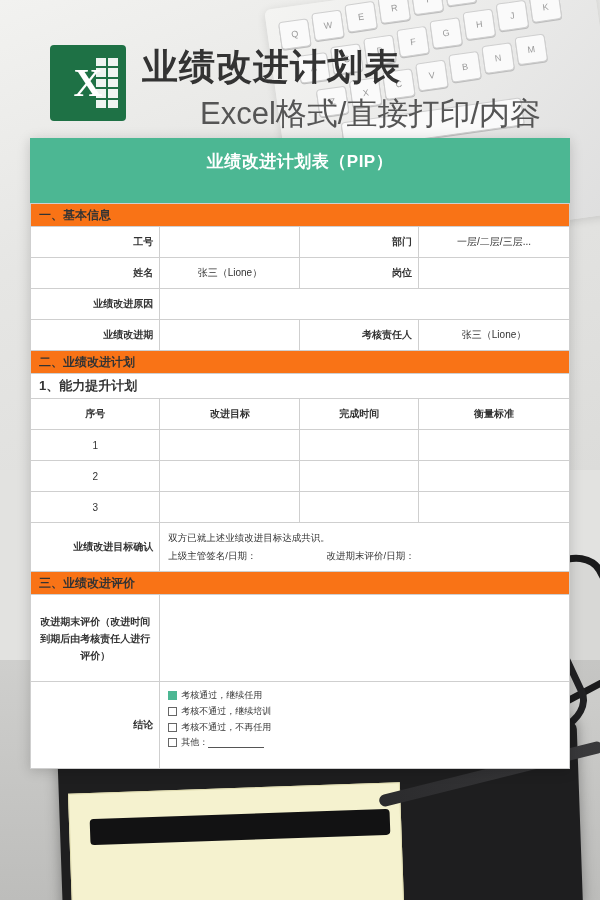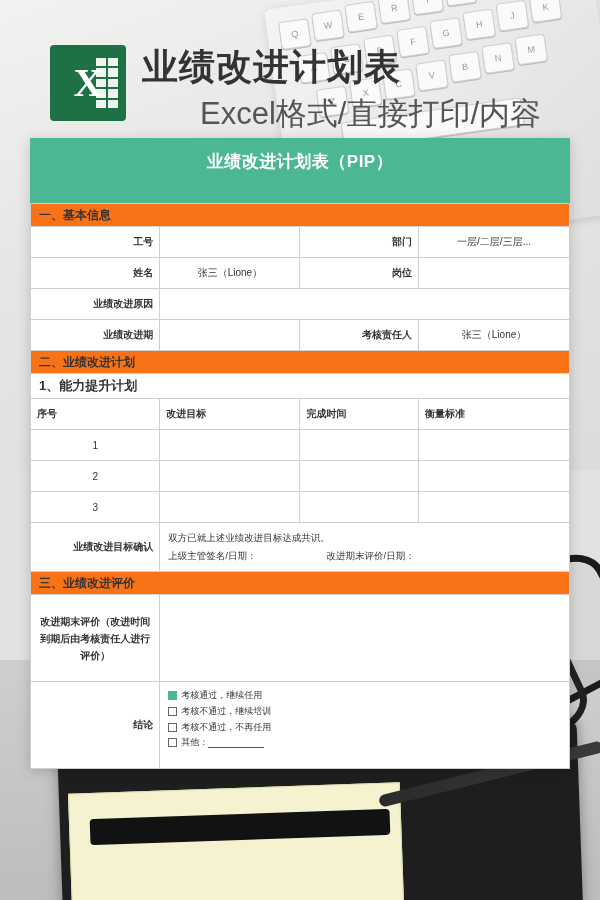--- a/index.html
+++ b/index.html
@@ -57,21 +57,21 @@
   .sheet-title{background:#4cb793;color:#ffffff;text-align:center;
     font-size:17px;font-weight:bold;padding:12px 0 30px;letter-spacing:.5px;}
   table{border-collapse:collapse;width:100%;table-layout:fixed;}
   td{border:1px solid #cfcfcf;font-size:10px;color:#333;padding:0 6px;height:30px;
     vertical-align:middle;}
   .band{background:#f97316;font-weight:bold;font-size:12px;color:#333;height:22px;
     padding-left:8px;}
   .sub{font-size:13px;font-weight:bold;color:#333;height:24px;padding-left:8px;border:1px solid #cfcfcf;}
   .lbl{text-align:right;font-weight:bold;}
   .val{text-align:center;color:#333;}
-  .hdr{text-align:left;font-weight:bold;background:#ffffff;}
+  .hdr{text-align:center;font-weight:bold;background:#ffffff;}
   .confirm-cell{padding:6px 8px;vertical-align:top;line-height:1.9;font-size:9.5px;}
   .eval-cell{height:78px;}
   .eval-label{text-align:center;font-weight:bold;line-height:1.7;padding:4px 6px;}
   .concl{height:74px;vertical-align:top;padding:6px 8px;line-height:1.75;font-size:9px;}
   .chk{display:inline-block;width:7px;height:7px;border:1px solid #666;margin-right:4px;
     vertical-align:middle;}
   .chk.green{background:#4cb793;border-color:#4cb793;}
   .under{display:inline-block;border-bottom:1px solid #555;width:56px;height:9px;
     vertical-align:middle;}
   .nowrap{white-space:nowrap;overflow:hidden;}

